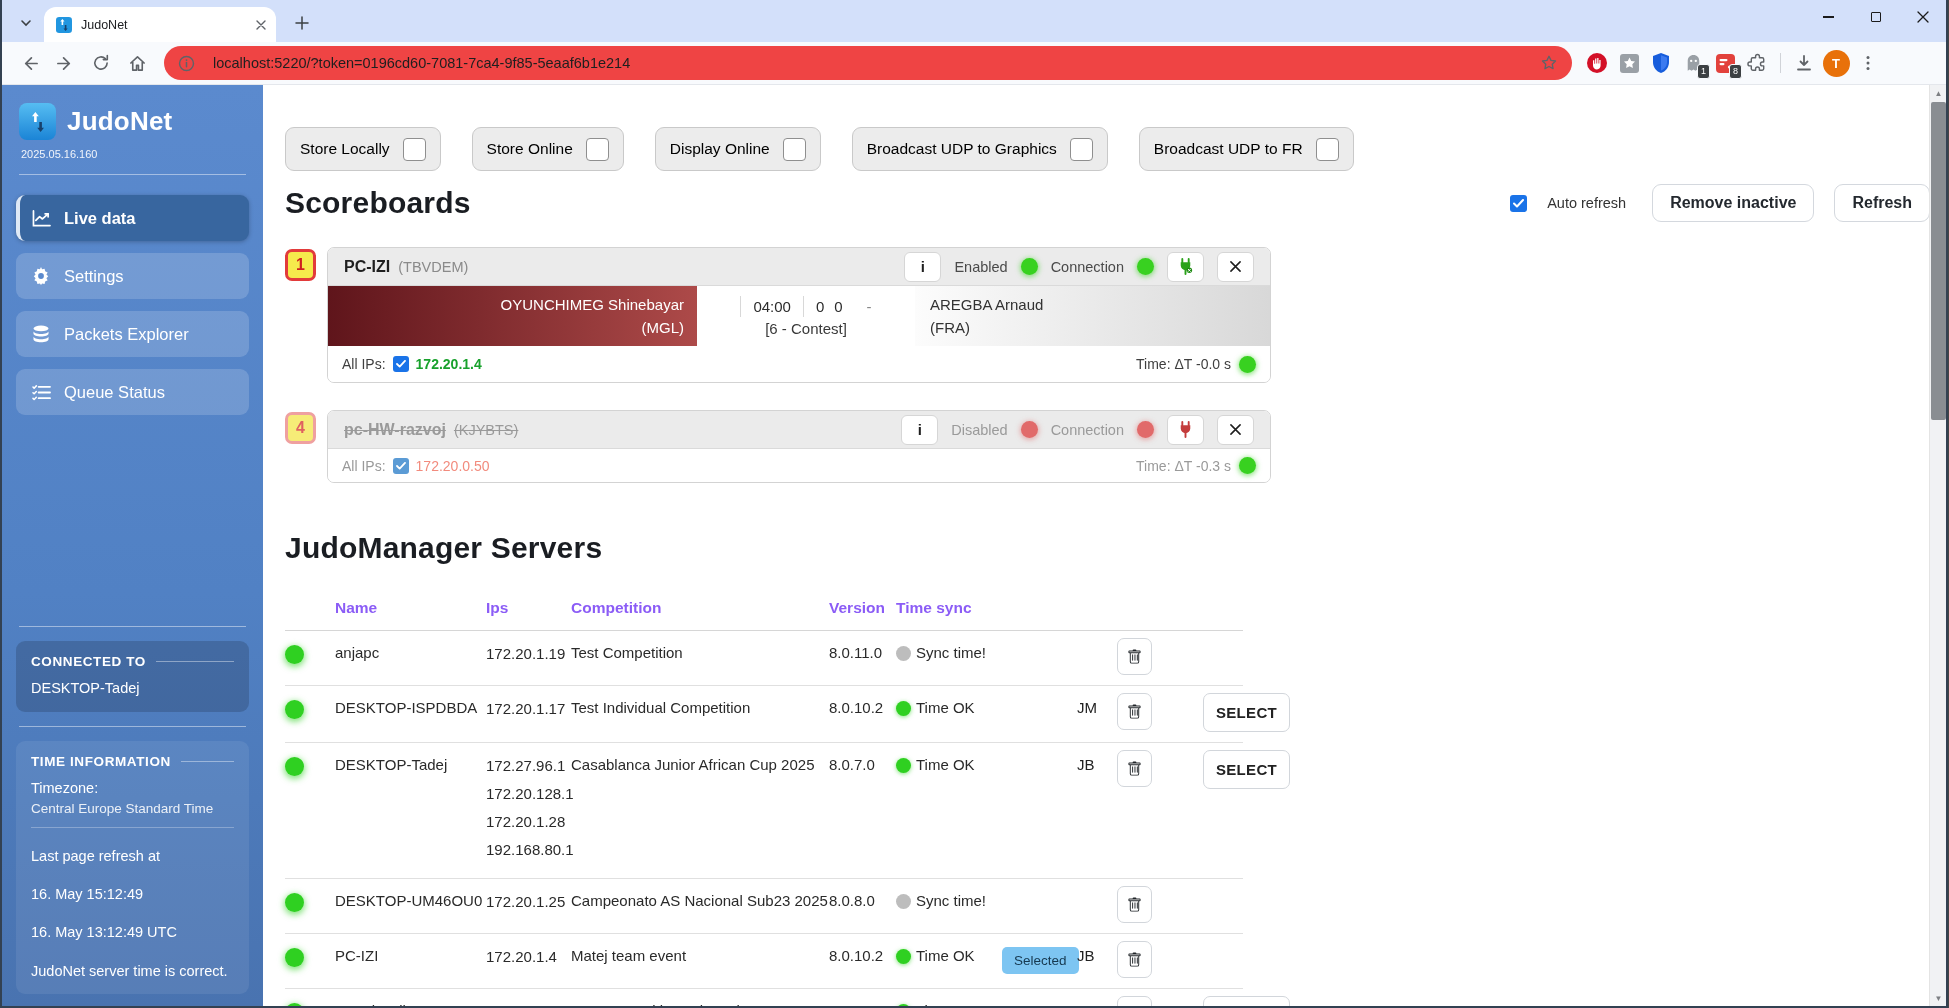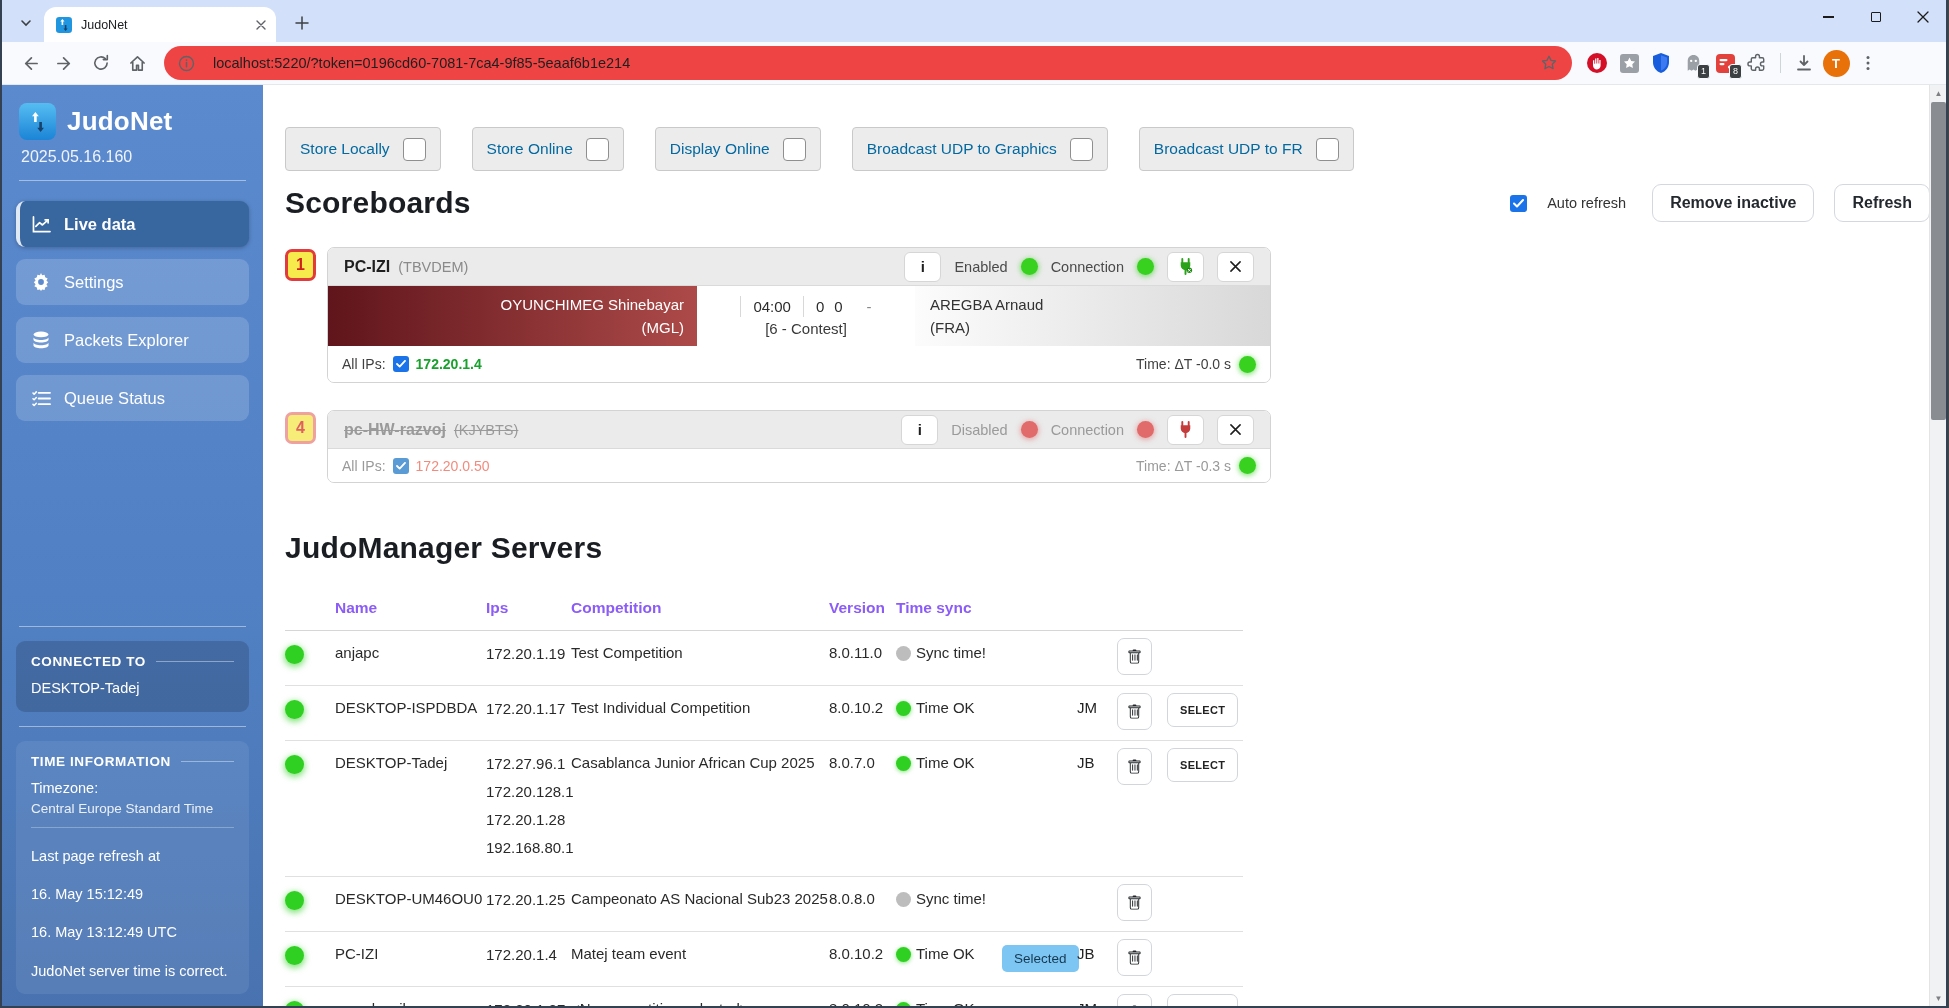--- a/index.html
+++ b/index.html
@@ -29,40 +29,40 @@
   .avatar { width:27px; height:27px; border-radius:50%; background:#e8710a; color:#fff; font-size:13px; font-weight:700; display:flex; align-items:center; justify-content:center; flex:0 0 auto; }
 
   
   .page { display:flex; height:921px; position:relative; }
 
   
   .sidebar { width:261px; flex:0 0 261px; background:linear-gradient(180deg,#5b8ace 0%,#5181c4 55%,#4973b0 100%); color:#fff; display:flex; flex-direction:column; padding:18px 0 12px; }
   .logo-row { display:flex; align-items:center; gap:11px; padding:0 17px; }
   .logo-icon { width:37px; height:37px; border-radius:8px; background:linear-gradient(180deg,#56bdf2,#1b84d6); display:flex; align-items:center; justify-content:center; flex:0 0 auto; }
   .app-name { font-size:26px; font-weight:700; letter-spacing:.2px; }
-  .version { font-size:16px; padding:8px 19px 0; color:#f0f4fa; }
+  .version { font-size:11px; padding:8px 19px 0; color:#f0f4fa; }
   .sb-divider { height:1px; background:rgba(255,255,255,.45); margin:14px 17px; flex:0 0 auto; }
   .nav-item { margin:6px 14px; height:46px; border-radius:9px; background:rgba(255,255,255,.17); display:flex; align-items:center; gap:13px; padding:0 15px; font-size:16.5px; flex:0 0 auto; cursor:pointer; }
   .nav-item.active { background:#38669f; border-left:4px solid #dfe9f6; padding-left:11px; font-weight:700; box-shadow:0 1px 4px rgba(0,0,0,.25); }
   .nav-icon { width:20px; display:flex; justify-content:center; flex:0 0 auto; }
   .spacer { flex:1; }
   .info-box { margin:0 14px; border-radius:9px; padding:13px 15px; flex:0 0 auto; }
   .conn-box { background:rgba(0,0,0,.16); }
   .time-box { background:rgba(255,255,255,.08); }
   .box-title { font-size:13.5px; font-weight:700; letter-spacing:.6px; display:flex; align-items:center; gap:10px; white-space:nowrap; }
   .box-title::after { content:''; flex:1; height:1px; background:rgba(255,255,255,.4); }
   .box-line { font-size:14.5px; margin-top:9px; line-height:1.4; }
   .box-sub { font-size:13.5px; color:rgba(255,255,255,.88); margin-top:3px; }
   .box-inner-divider { height:1px; background:rgba(255,255,255,.28); margin:11px 0; }
   .tight { margin-top:18px; }
 
   
   .main { flex:1; padding:42px 16px 0 22px; position:relative; overflow:hidden; }
   .toggles { display:flex; gap:31px; }
-  .toggle-box { background:#ececec; border:1px solid #c9c9c9; border-radius:4px; height:44px; display:flex; align-items:center; gap:13px; padding:0 14px; font-size:15.5px; color:#0369a1; cursor:pointer; }
+  .toggle-box { background:#ececec; border:1px solid #c9c9c9; border-radius:9px; height:44px; display:flex; align-items:center; gap:13px; padding:0 14px; font-size:15.5px; color:#000000; cursor:pointer; }
   .cbx { width:23px; height:23px; background:#fff; border:1px solid #8f8f8f; border-radius:4px; flex:0 0 auto; }
 
   .section-head { display:flex; align-items:center; margin-top:13px; }
   h1 { font-size:30px; font-weight:800; color:#1a1d22; letter-spacing:.2px; }
   .head-controls { margin-left:auto; display:flex; align-items:center; gap:20px; }
   .checked-cbx { width:17px; height:17px; border-radius:3px; background:#1a73e8; display:flex; align-items:center; justify-content:center; flex:0 0 auto; }
   .checked-cbx svg { display:block; }
   .ctl-label { font-size:14.5px; color:#333; margin-right:6px; }
   .btn { background:#fff; border:1px solid #d4d8de; border-radius:9px; padding:9px 17px; font-size:16px; font-weight:700; color:#24292f; font-family:inherit; cursor:pointer; }
 
@@ -109,21 +109,21 @@
   .srv-dot { width:19px; height:19px; border-radius:50%; background:#2fd021; box-shadow:0 2px 6px 1px rgba(47,208,33,.6); margin-top:1px; }
   .sync-wrap { display:flex; align-items:flex-start; gap:5px; }
   .sync-dot { width:15px; height:15px; border-radius:50%; margin-top:2px; }
   .sync-ok { background:#2fd021; box-shadow:0 1px 4px rgba(47,208,33,.6); }
   .sync-no { background:#bdbdbd; }
   .ip-line { line-height:20px; margin-bottom:8px; }
   .sel-badge { display:inline-block; background:#7dc5f2; color:#16384f; font-size:13.5px; padding:6px 12px; border-radius:5px; }
   .initials { font-size:15px; color:#222; }
   .row-btn { background:#fff; border:1px solid #d2d6db; border-radius:7px; cursor:pointer; font-family:inherit; }
   .trash-btn { width:35px; height:37px; display:inline-flex; align-items:center; justify-content:center; margin-top:-6px; }
-  .select-btn { padding:10px 12px; font-size:11px; font-weight:700; color:#222; text-transform:uppercase; letter-spacing:.3px; margin-top:-6px; }
+  .select-btn { padding:10px 12px; font-size:15px; font-weight:700; color:#222; text-transform:uppercase; letter-spacing:.3px; margin-top:-6px;margin-left:36px; }
 
   
   .scrollbar { position:absolute; right:0; top:0; bottom:0; width:17px; background:#f1f2f4; border-left:1px solid #e4e4e4; }
   .sb-arrow { position:absolute; left:0; width:17px; height:16px; display:flex; align-items:center; justify-content:center; color:#7d7f83; font-size:8px; }
   .sb-thumb { position:absolute; left:1px; width:15px; top:17px; height:318px; background:#898d92; border-radius:2px; }
 </style>
 </head>
 <body>
 
 <div class="window">

